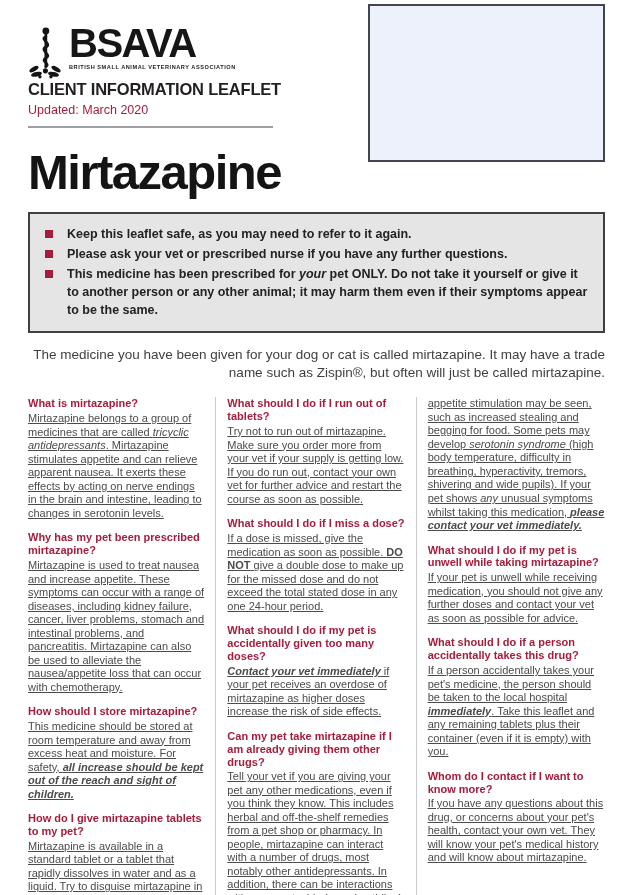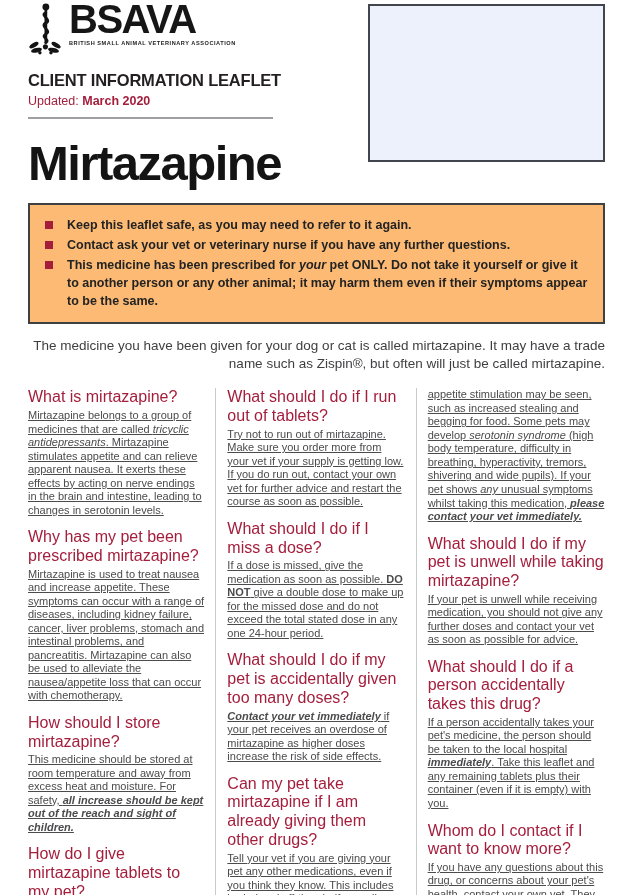--- a/index.html
+++ b/index.html
@@ -7,50 +7,50 @@
   body {
     width:633px; height:895px;
     position:relative; overflow:hidden;
     font-family:"Liberation Sans", sans-serif;
     color:#414042;
   }
   .page { padding:0 28px; position:relative; }
 
   
   header { position:relative; }
-  .logo { display:flex; align-items:flex-start; gap:7px; }
+  .logo { display:flex; align-items:flex-start; gap:7px; padding-top:24px; }
   .logo-icon { flex:none; margin-top:2px; }
   .logo-word {
     font-size:40px; font-weight:800; letter-spacing:-1.5px;
     color:#161616; line-height:0.95;
   }
   .logo-tagline {
     font-size:5.6px; font-weight:700; letter-spacing:0.55px;
     color:#222; margin-top:2px; white-space:nowrap;
   }
   .leaflet-type {
-    margin-top:15px; font-size:16.5px; font-weight:800;
+    font-size:16.5px; font-weight:800;
     letter-spacing:-0.2px; color:#231f20;
   }
   .updated { margin-top:4px; font-size:12.5px; color:#a41e3c; }
-  .updated .val { font-weight:700;margin-top:20px; }
+  .updated .val { font-weight:400;margin-top:20px; }
   .header-rule { width:245px; border-top:2px solid #9d9fa2; margin-top:9px; }
   .empty-box {
     position:absolute; top:4px; left:340px;
     width:237px; height:158px;
     background:#edf1fb; border:2px solid #42454e;
   }
   .doc-title {
     margin-top:20px; font-size:49px; font-weight:800;
     letter-spacing:-1.5px; color:#141414; line-height:1;
   }
 
   
   .notice-box {
-    margin-top:15px; background:#fdba74;
+    margin-top:15px; background:#e5e5e5;
     border:2px solid #3f4041; padding:9px 14px 9px 8px;
   }
   .notice-item { display:flex; margin:2.5px 0; }
   .bullet-square {
     flex:none; width:8px; height:8px; background:#a41e3c;
     margin:4px 14px 0 7px;
   }
   .notice-item p {
     font-size:12.5px; font-weight:700; color:#232323; line-height:1.42;
   }
@@ -58,21 +58,21 @@
   
   .intro { margin-top:13px; font-size:13.5px; line-height:1.32; color:#3f3f41;text-align:right; }
 
   
   .columns { display:flex; margin-top:16px; min-height:438px; }
   .col { flex:1 1 0; }
   .col-1 { padding-right:10px; }
   .col-2 { padding:0 11px; border-left:1px solid #c9cacb; }
   .col-3 { padding-left:11px; border-left:1px solid #c9cacb; }
   .sec-heading {
-    color:#a41e3c; font-size:16px; font-weight:400;
+    color:#a41e3c; font-size:11px; font-weight:700;
     line-height:1.17; margin:11px 0 2px 0;
   }
   .col .sec-heading:first-child { margin-top:0; }
   .sec-body { font-size:11px; line-height:1.23; color:#4b4b4d;text-decoration:underline; }
   .b { font-weight:700; }
   .i { font-style:italic; }
 </style>
 </head>
 <body>
 
@@ -112,21 +112,21 @@
     <h1 class="doc-title">Mirtazapine</h1>
   </header>
 
   <section class="notice-box">
     <div class="notice-item">
       <span class="bullet-square"></span>
       <p><span>Keep this leaflet safe, as you may need to refer to it again.</span></p>
     </div>
     <div class="notice-item">
       <span class="bullet-square"></span>
-      <p><span>Contact ask your vet or veterinary nurse if you have any further questions.</span></p>
+      <p><span>Please ask your vet or prescribed nurse if you have any further questions.</span></p>
     </div>
     <div class="notice-item">
       <span class="bullet-square"></span>
       <p><span>This medicine has been prescribed for </span><span class="i">your</span><span> pet ONLY. Do not take it yourself or give it to another person or any other animal; it may harm them even if their symptoms appear to be the same.</span></p>
     </div>
   </section>
 
   <p class="intro"><span>The medicine you have been given for your dog or cat is called mirtazapine. It may have a trade name such as Zispin®, but often will just be called mirtazapine.</span></p>
 
   <section class="columns">

